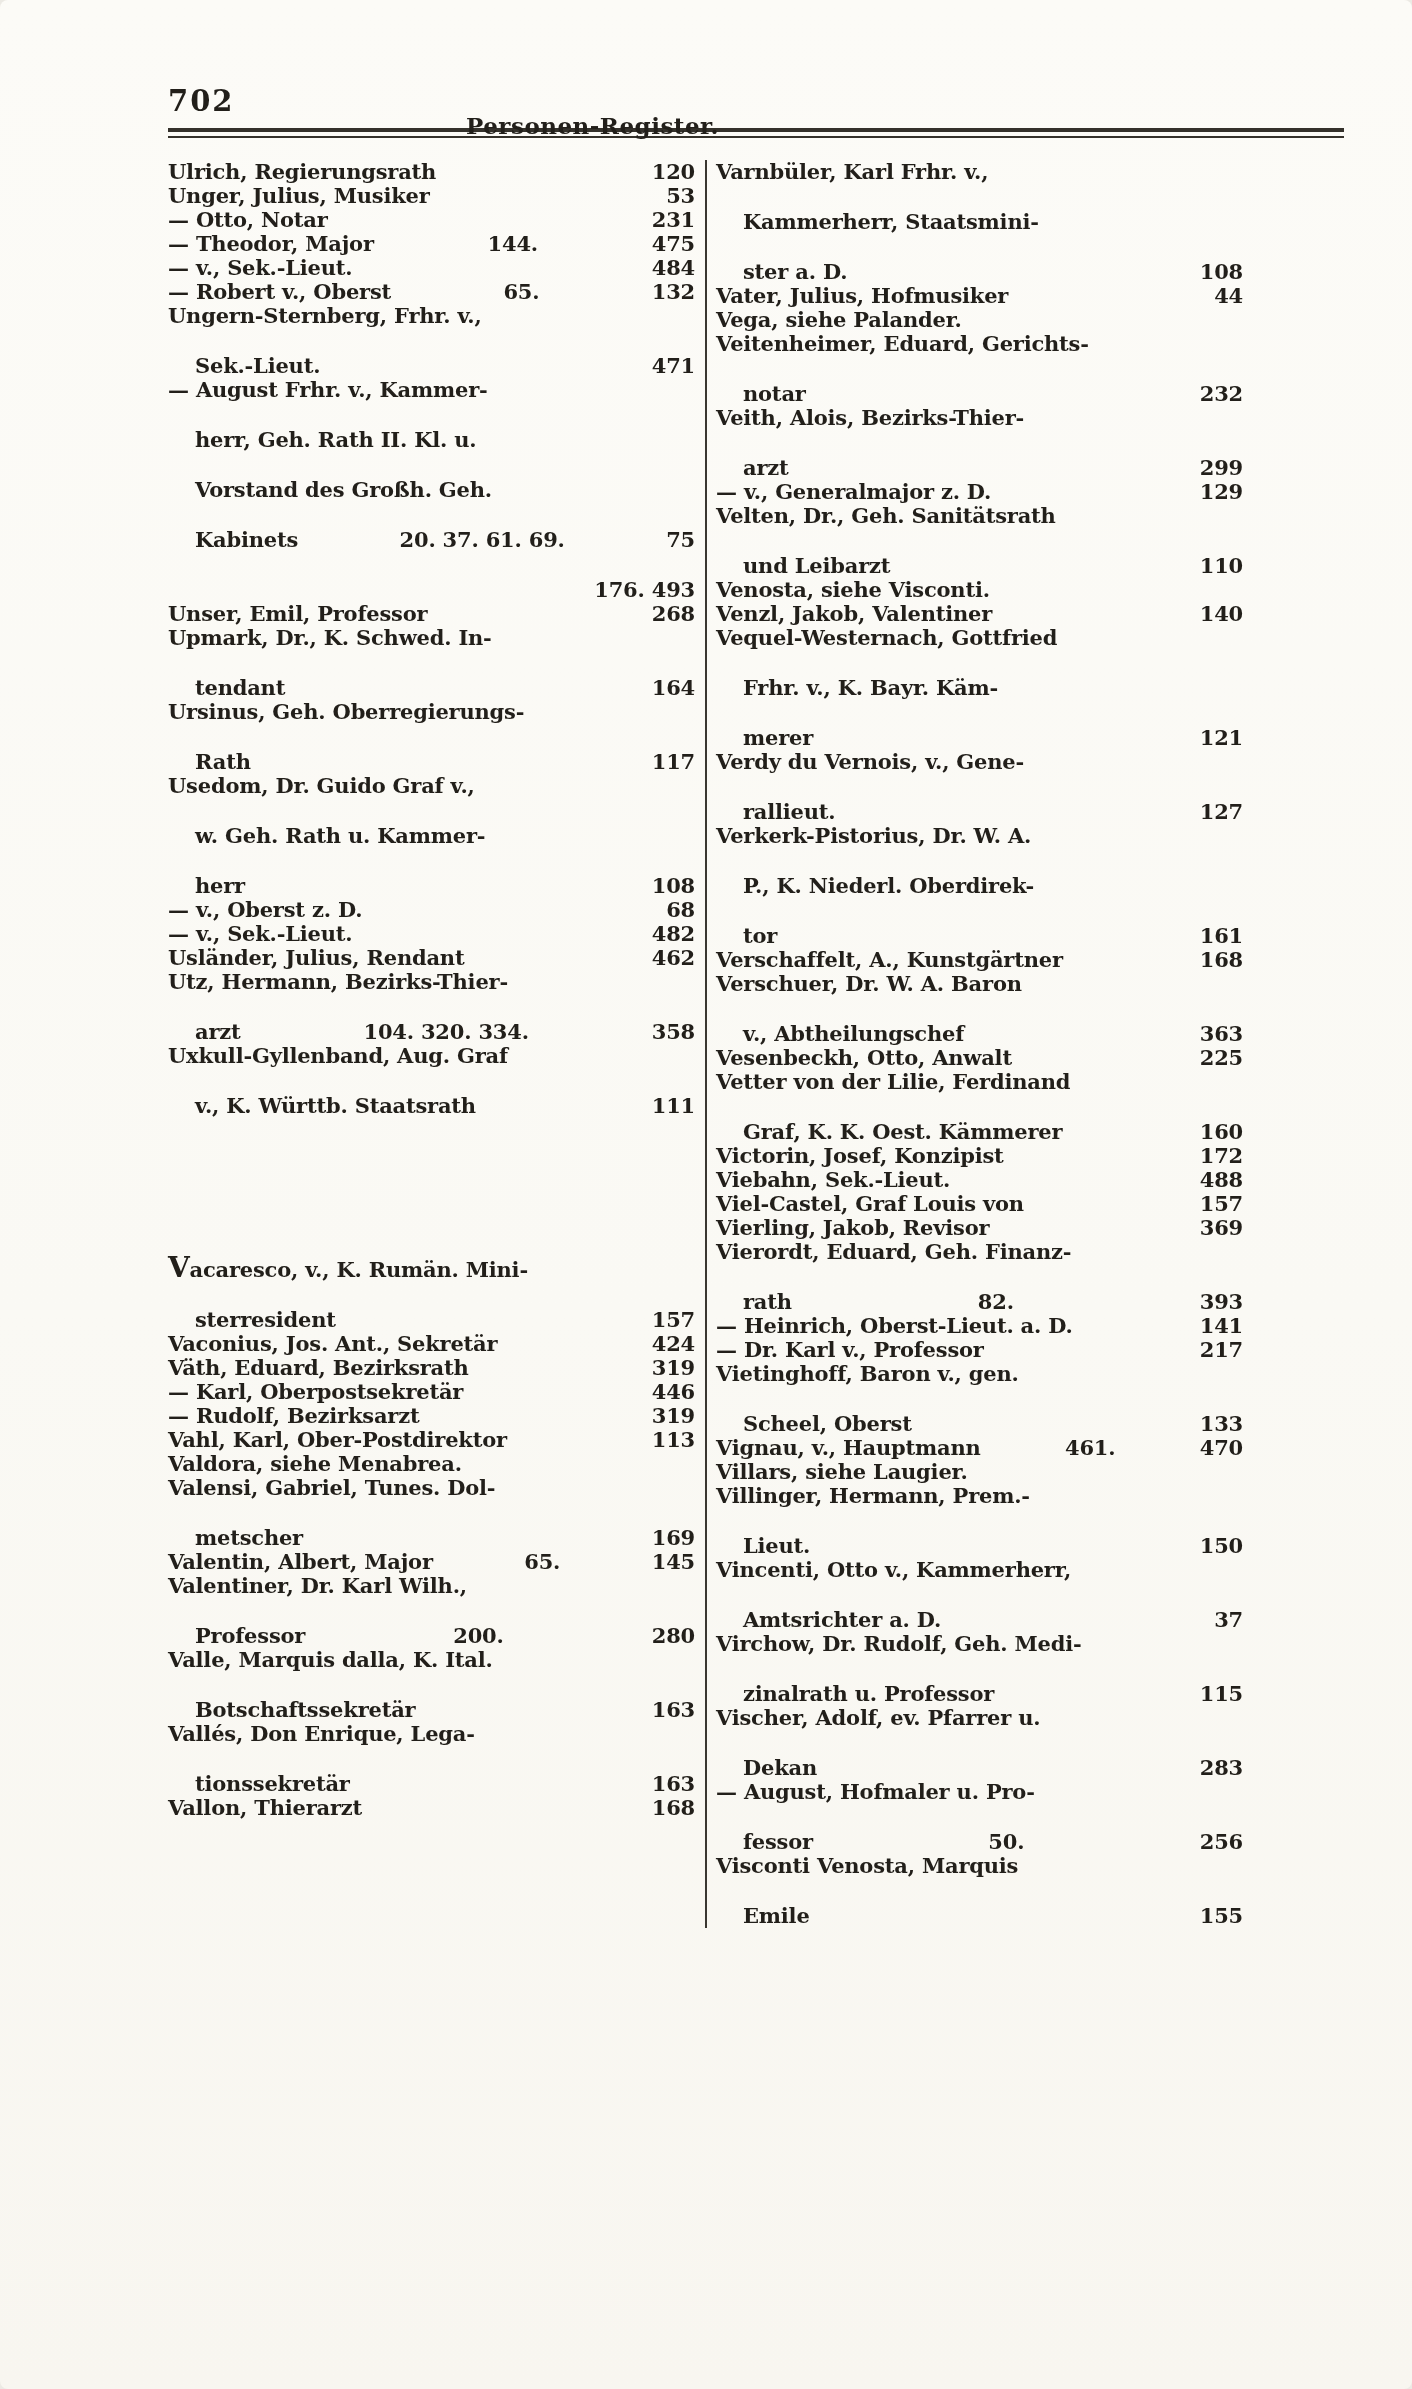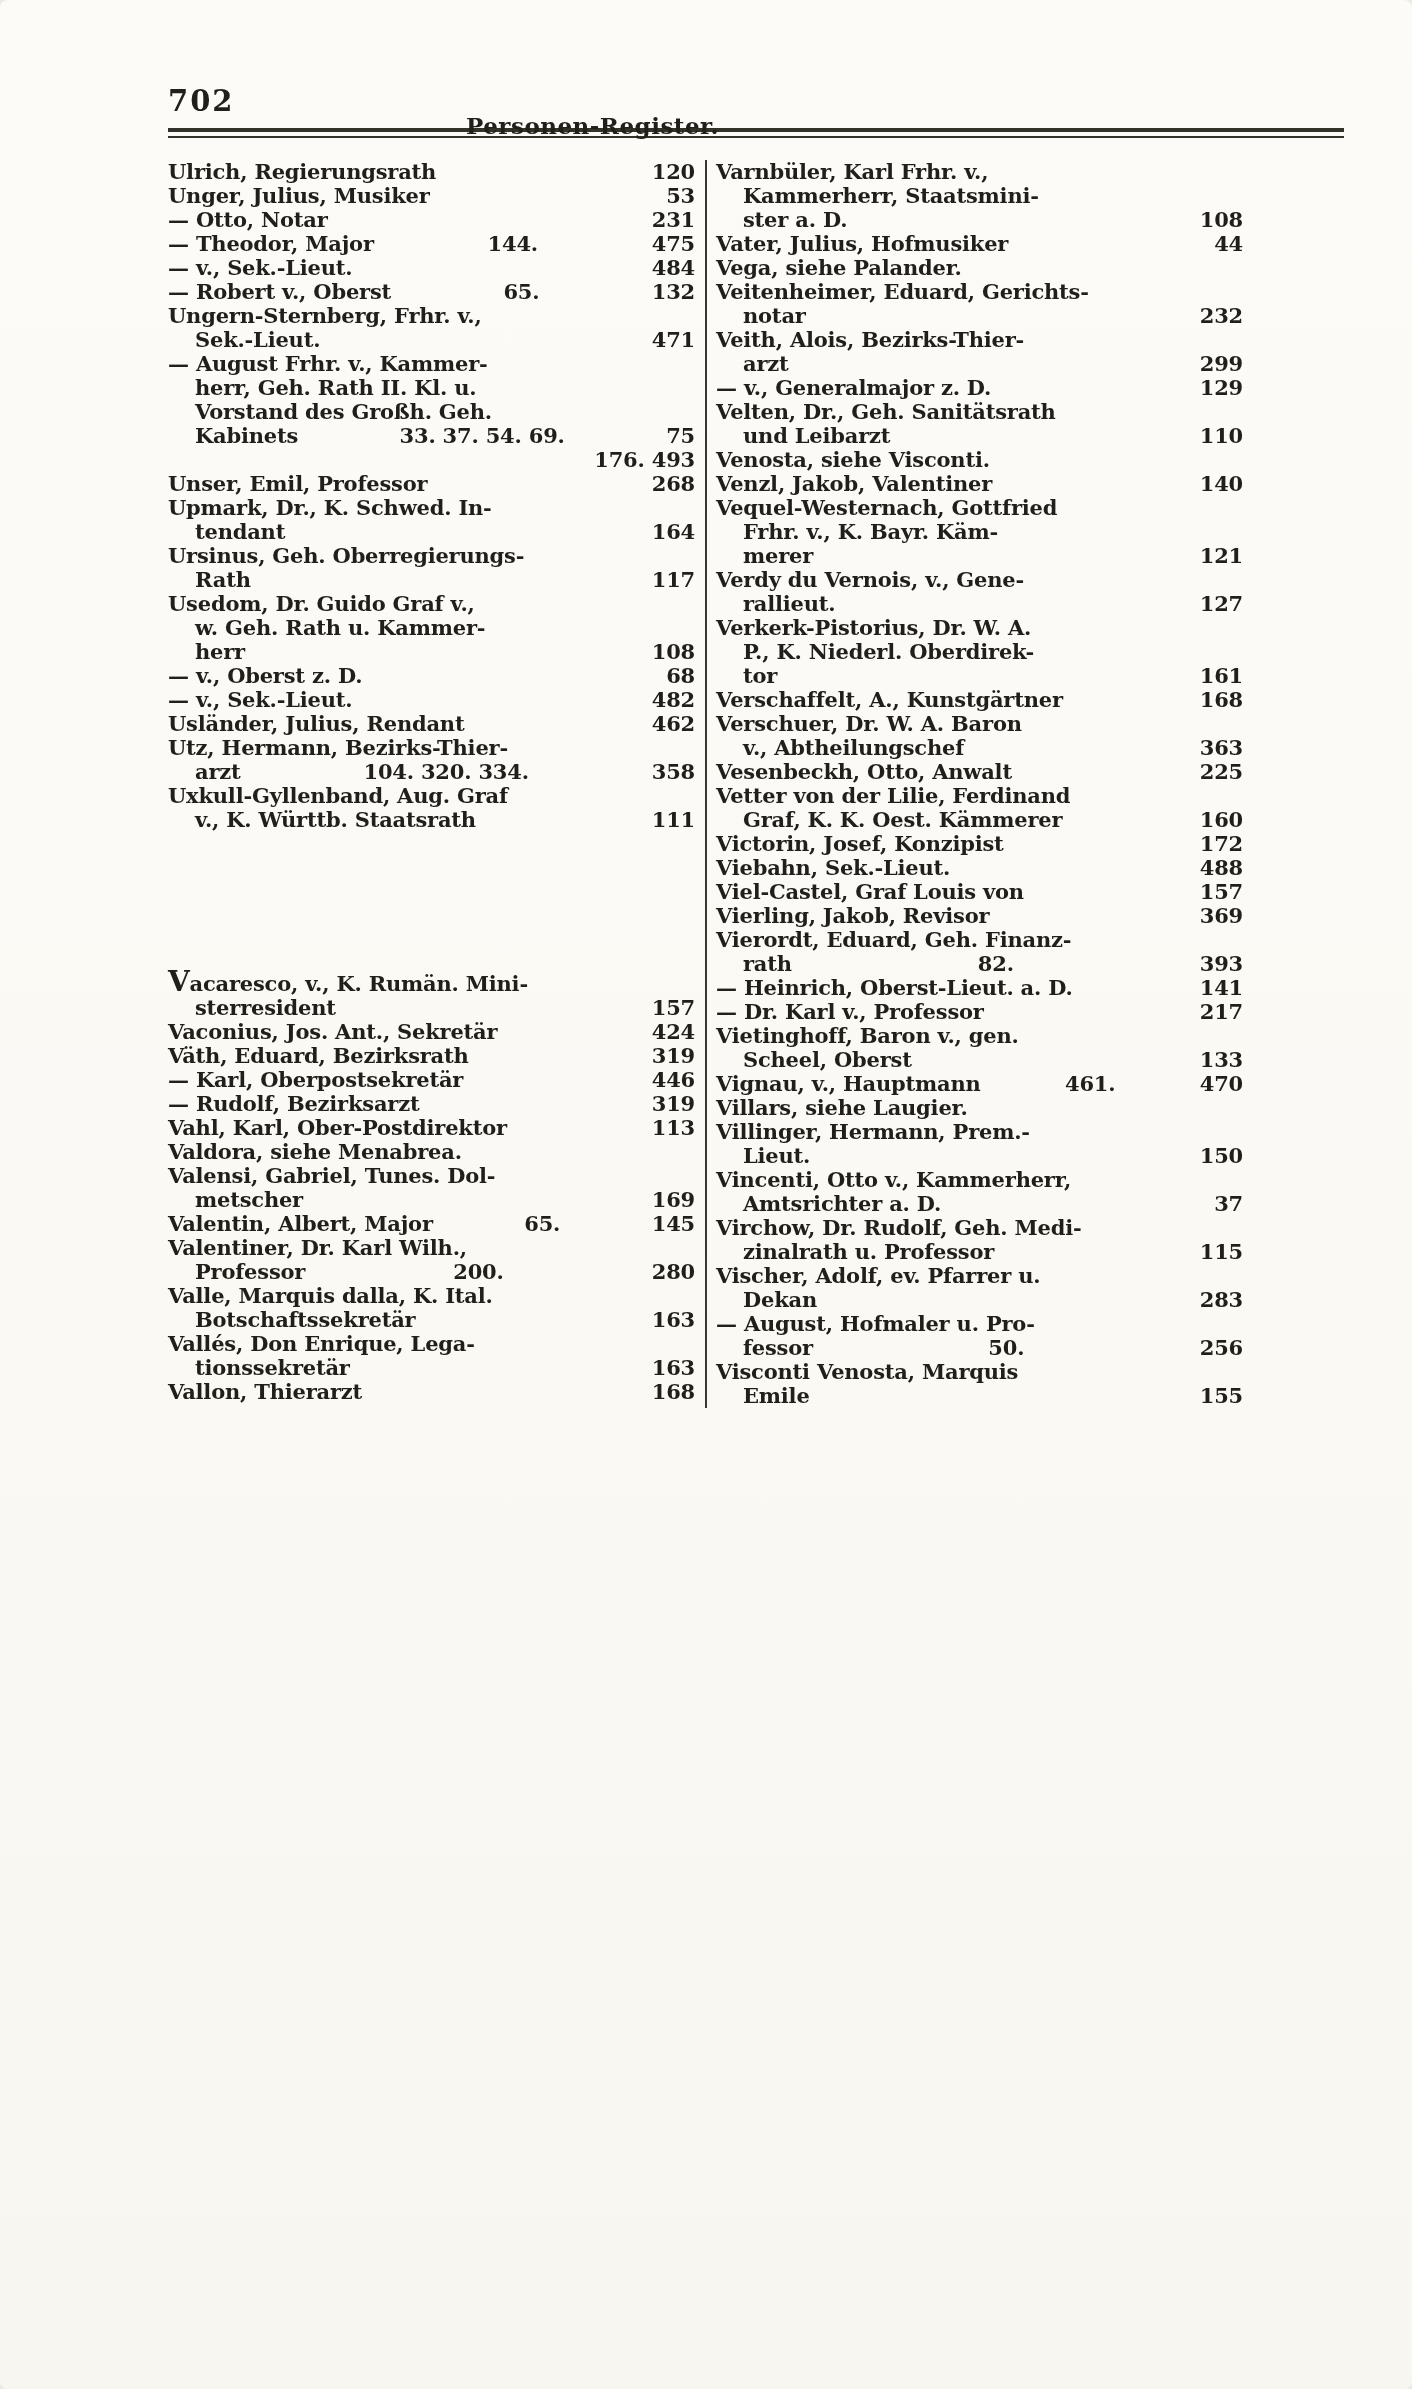--- a/index.html
+++ b/index.html
@@ -31,21 +31,21 @@
   .rule-thin  { margin-top: 4px; height: 2px; background: #34312b; }
   .columns { display: flex; margin-top: 22px; }
   .col {
     width: 527px;
     font-size: 21px; line-height: 24px; font-weight: 700;
     letter-spacing: -0.2px;
   }
   .divider { width: 2px; background: #3a3731; margin: 0 9px 0 10px; }
   .entry.gap { margin-top: 138px; }
   .line { display: flex; align-items: baseline; white-space: nowrap; }
-  .line.cont { padding-left: 27px; }
+  .line.cont { padding-left: 27px; margin-top: 26px; }
   .m { margin-left: auto; }
   .n { margin-left: auto; }
   .cap { font-size: 28px; line-height: 24px; }
 </style>
 </head>
 <body>
 
 <div class="page">
   <div class="header">
     <span class="folio">702</span>
@@ -107,21 +107,21 @@
             <span class="t">— August Frhr. v., Kammer-</span>
           </div>
           <div class="line cont">
             <span class="t">herr, Geh. Rath II. Kl. u.</span>
           </div>
           <div class="line cont">
             <span class="t">Vorstand des Großh. Geh.</span>
           </div>
           <div class="line cont">
             <span class="t">Kabinets</span>
-            <span class="m">33. 37. 54. 69.</span>
+            <span class="m">20. 37. 61. 69.</span>
             <span class="n">75</span>
           </div>
           <div class="line cont">
             <span class="t"></span>
             <span class="n">176. 493</span>
           </div>
         </div>
         <div class="entry">
           <div class="line">
             <span class="t">Unser, Emil, Professor</span>

